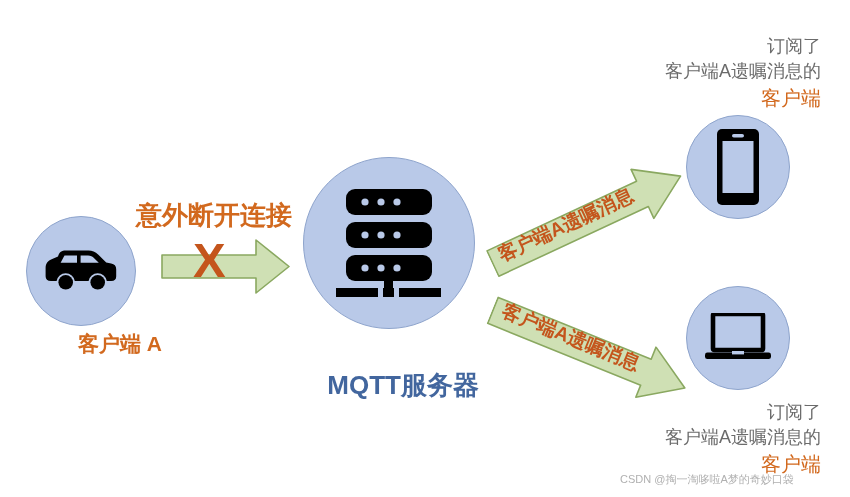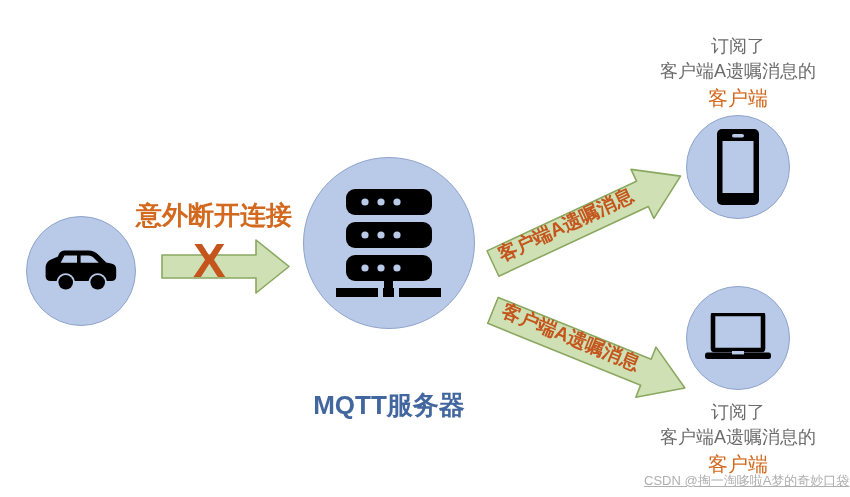--- a/index.html
+++ b/index.html
@@ -27,32 +27,31 @@
     border: 1px solid #8ea4cc;
     box-sizing: border-box;
     display: flex;
     align-items: center;
     justify-content: center;
   }
 
   
   .caption {
     position: absolute;
-    text-align: center;
+    text-align: right;
     line-height: 1.32;
     white-space: nowrap;
   }
   .cap-orange {
     color: #d2691e;
     font-weight: bold;
   }
   .cap-blue {
     color: #42669e;
     font-weight: bold;
-    margin-top: 20px;
   }
   .cap-gray {
     color: #6b6b6b;
   }
   .cap-gray-b {
     color: #d2691e;
     font-weight: normal;
   }
 
   
@@ -91,20 +90,21 @@
     <svg width="72" height="46" viewBox="0 0 72 46">
       <path fill="#000000" d="M13 8.5 C14.2 4.0 16.5 2.4 20.8 2.4 L43.5 2.4 C47.2 2.4 50.2 3.6 53.4 6.8 L61.2 14.6 L66.2 15.6 C69.4 16.3 71.2 18.0 71.2 21.2 L71.2 28.6 C71.2 31.6 69.6 33.0 66.2 33.0 L61.8 33.0 A9.2 9.2 0 0 0 43.6 33.0 L29.8 33.0 A9.2 9.2 0 0 0 11.6 33.0 L6.0 33.0 C2.4 33.0 0.6 31.4 0.6 28.2 L0.6 20.0 C0.6 15.6 2.6 12.6 7.2 11.0 Z"></path>
       <path fill="#b9c9e8" d="M19.5 7.6 L32.0 7.6 L32.0 14.8 L15.6 14.8 Z"></path>
       <path fill="#b9c9e8" d="M35.6 7.6 L43.0 7.6 C45.6 7.6 47.4 8.4 49.4 10.4 L53.8 14.8 L35.6 14.8 Z"></path>
       <circle cx="20.7" cy="34.3" r="7.3" fill="#000000"></circle>
       <circle cx="52.7" cy="34.3" r="7.3" fill="#000000"></circle>
       <circle cx="20.7" cy="34.3" r="3.0" fill="#000000"></circle>
       <circle cx="52.7" cy="34.3" r="3.0" fill="#000000"></circle>
     </svg>
   </div>
+  <div class="caption cap-orange" style="left:0px; top:330px; width:162px; font-size:21px;">客户端 A</div>
 
   <svg class="abs" style="left:160px; top:237px;" width="132" height="60" viewBox="0 0 132 60">
     <path d="M2 18 L96 18 L96 3 L129 29.5 L96 56 L96 41 L2 41 Z" fill="#cfe0b4" stroke="#8aa860" stroke-width="1.6" stroke-linejoin="round"></path>
   </svg>
   <div class="caption cap-orange" style="left:136px; top:198px; width:150px; font-size:26px;">意外断开连接</div>
   <div class="x-mark" style="left:193px; top:236px; font-size:49px;">X</div>
 
   <div class="node-circle" style="left:303px; top:157px; width:172px; height:172px;">
     <svg width="106" height="112" viewBox="0 0 106 112">
       <rect x="10" y="2" width="86" height="26" rx="9" fill="#000000"></rect>
@@ -156,15 +156,15 @@
     <svg width="66" height="50" viewBox="0 0 66 50">
       <rect x="8" y="1" width="50" height="36" rx="1.5" fill="none" stroke="#000000" stroke-width="4.6"></rect>
       <rect x="0" y="39.5" width="66" height="6.6" rx="2.4" fill="#000000"></rect>
       <rect x="27" y="38" width="12" height="3.4" fill="#b9c9e8"></rect>
     </svg>
   </div>
   <div class="caption cap-gray" style="left:655px; top:401px; width:166px; font-size:18px;">订阅了</div>
   <div class="caption cap-gray" style="left:655px; top:426px; width:166px; font-size:18px;">客户端A遗嘱消息的</div>
   <div class="caption cap-gray-b" style="left:655px; top:451px; width:166px; font-size:20px;">客户端</div>
 
-  <div class="watermark" style="left:644px; top:472px; font-size:13px;text-decoration:underline;">CSDN @掏一淘哆啦A梦的奇妙口袋</div>
+  <div class="watermark" style="left:620px; top:472px; font-size:11px;">CSDN @掏一淘哆啦A梦的奇妙口袋</div>
 
 </div>
 
 </body></html>

